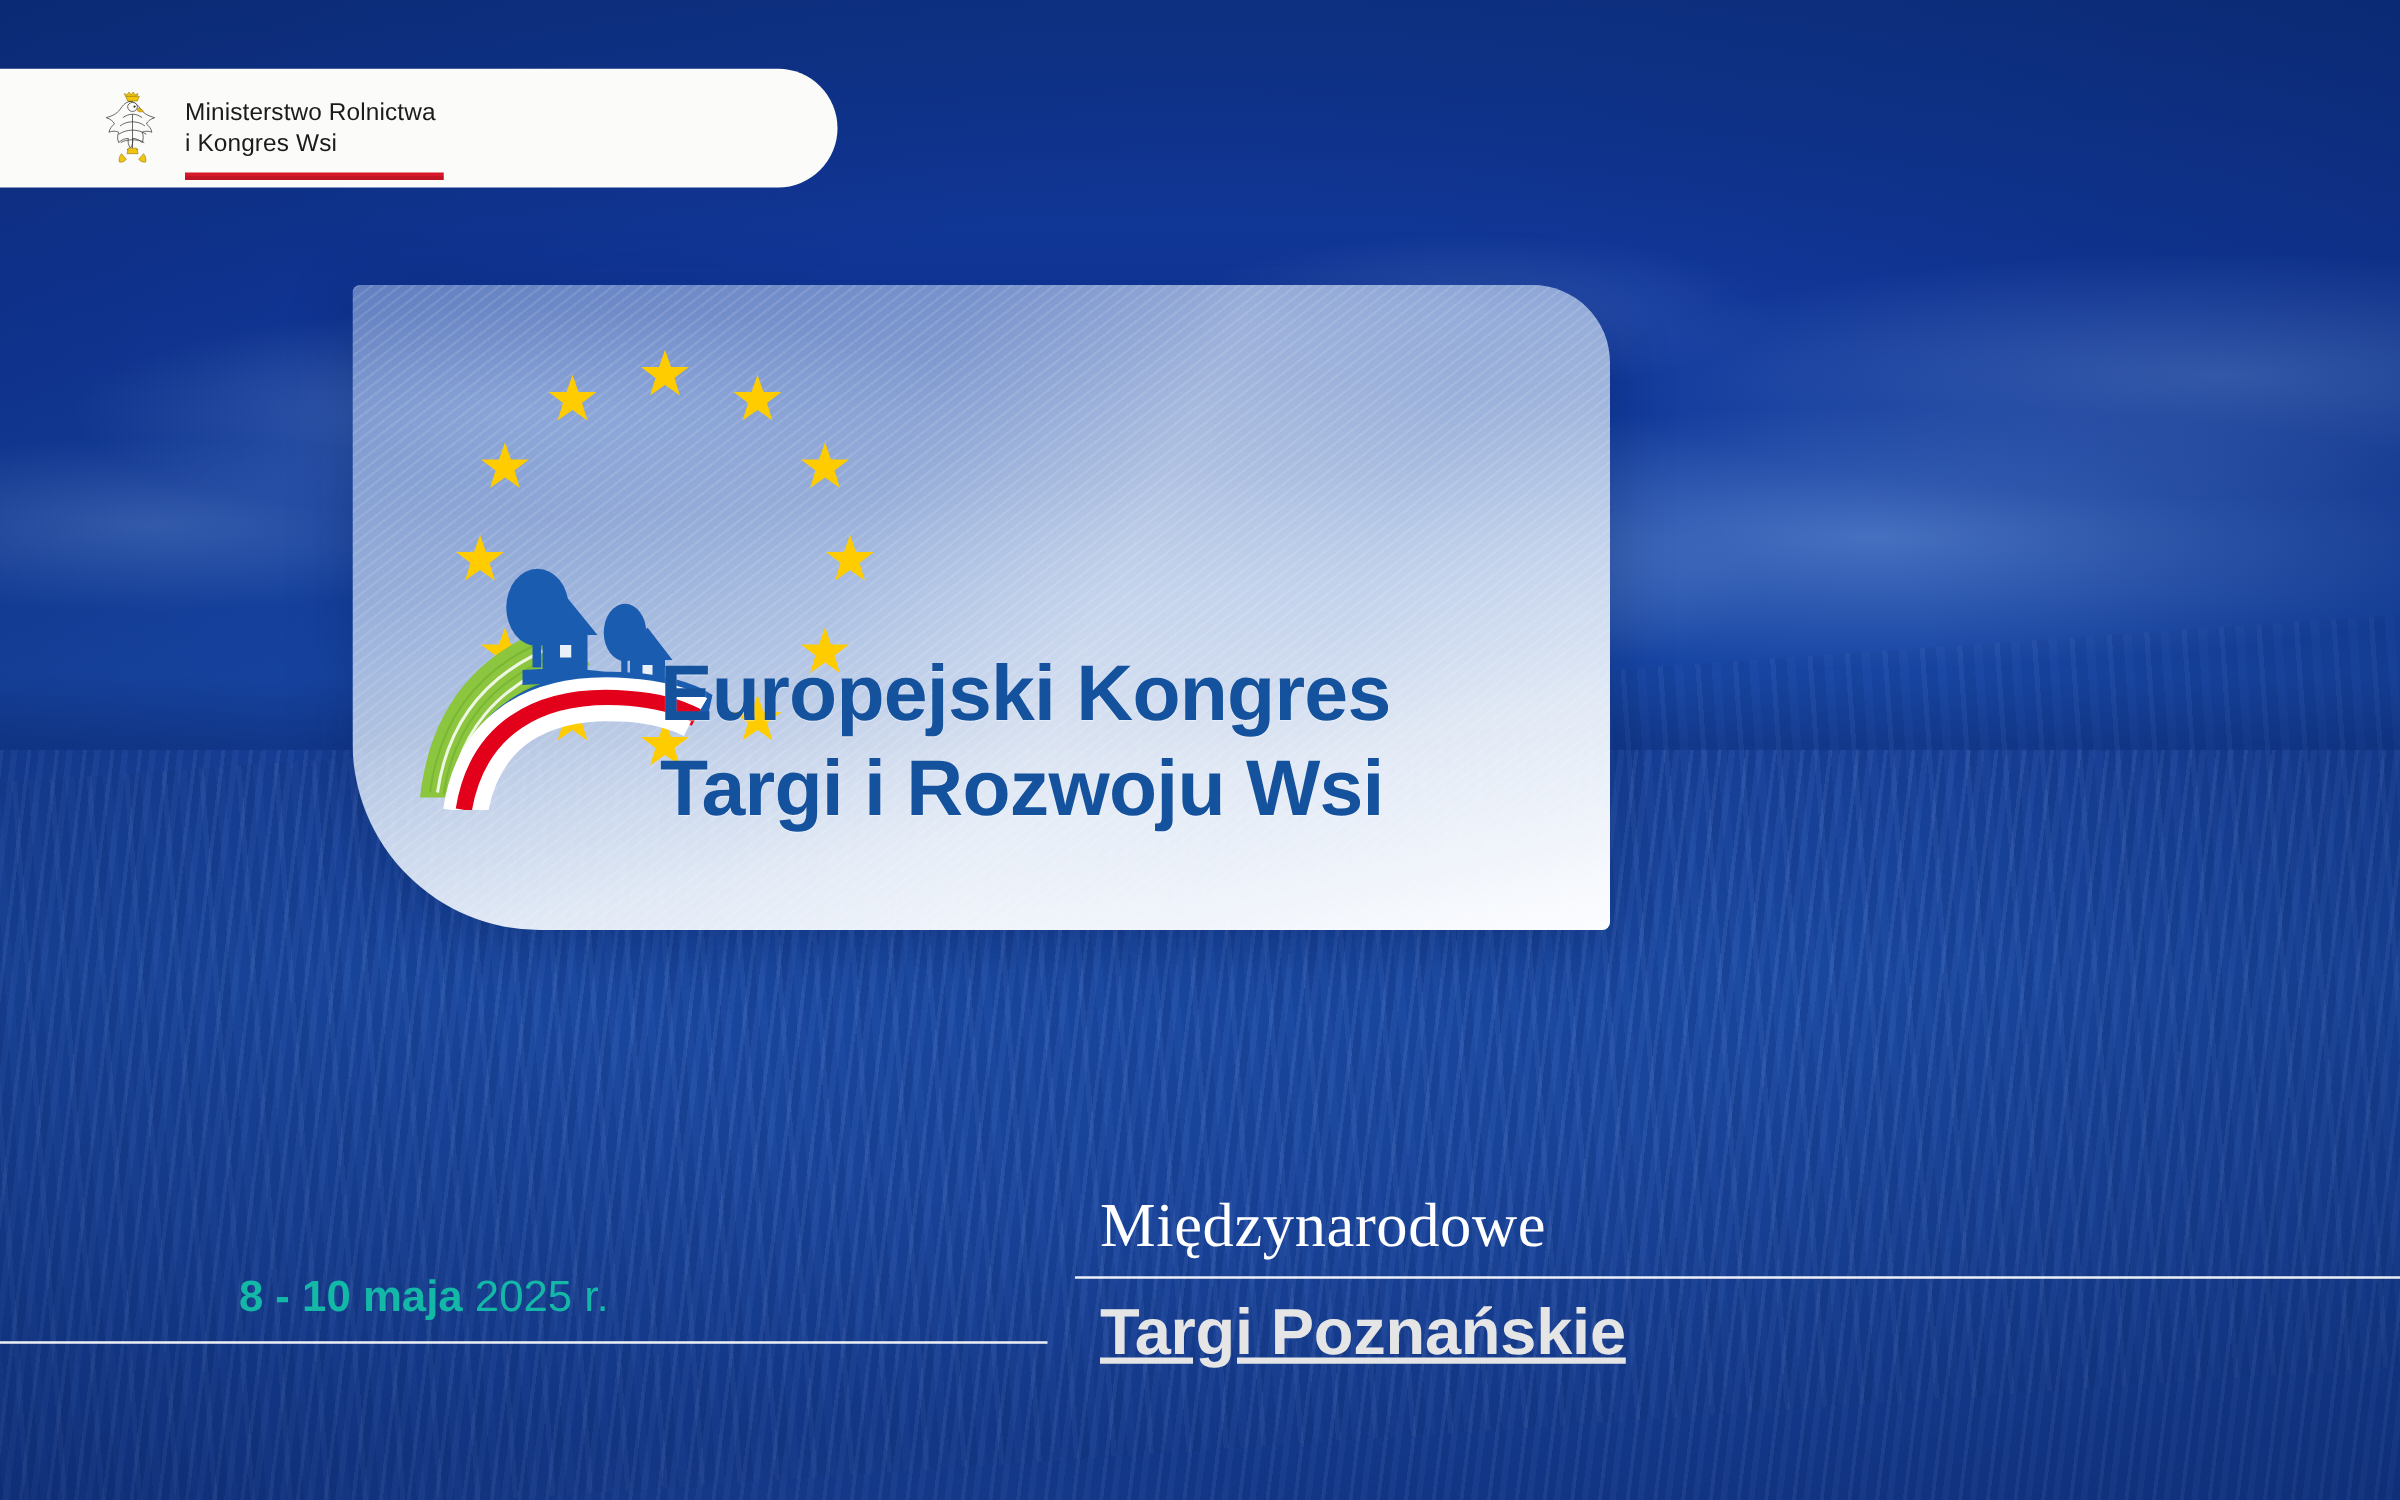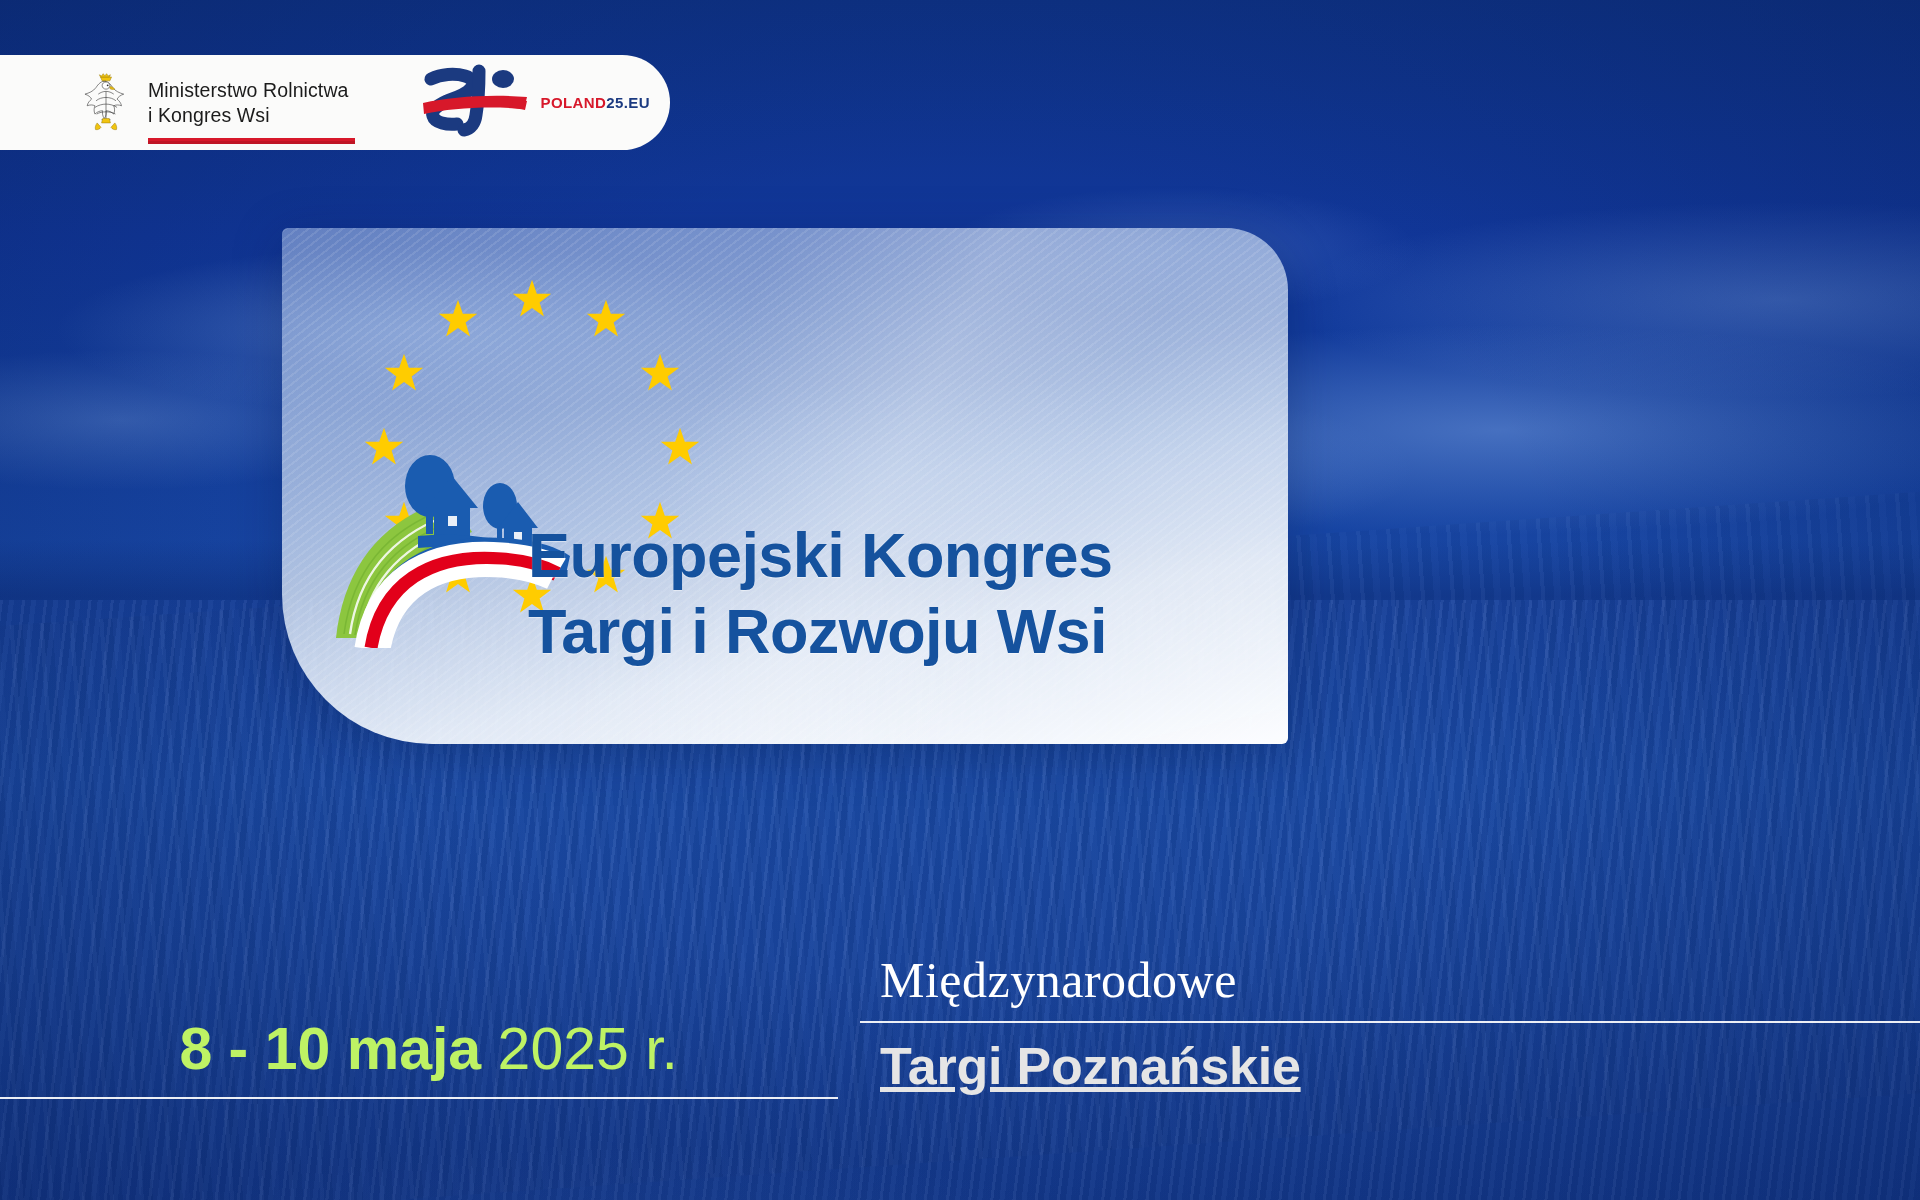--- a/index.html
+++ b/index.html
@@ -118,21 +118,21 @@
     position:absolute; left:246px; top:289px; width:740px;
     color:#15529e;
     font-weight:700; font-size:63px; line-height:1.21;
     letter-spacing:-.6px;
     text-shadow:0 1px 1px rgba(255,255,255,.5);
   }
 
   
   #dateblock { position:absolute; left:0px; top:1020px; width:840px; }
   #dateblock .dtxt {
-    text-align:right; color:#bef264; font-size:59px; line-height:1; padding-right:162px;
+    text-align:center; color:#14b8a6; font-size:35px; line-height:1; padding-right:162px;
     white-space:nowrap;
   }
   #dateblock .dtxt .b { font-weight:700; }
   #dateblock .dtxt .l { font-weight:300; }
   #dateblock .rule { margin-top:18px; height:2px; background:rgba(255,255,255,.92); width:838px; }
 
   #fairblock { position:absolute; left:860px; top:955px; width:1060px; }
   #fairblock .l1 {
     color:#ffffff; font-size:50px; font-weight:300; line-height:1;
     padding-left:20px; letter-spacing:.5px;font-family:Liberation Serif, serif;
@@ -178,32 +178,20 @@
       <path d="M44 84h12l2 8H42z" fill="#f1c40f" stroke="#9a7c0a" stroke-width=".9"></path>
     </svg>
 
     <div class="mtext">
       <div class="l1">Ministerstwo Rolnictwa</div>
       <div class="l2">i Kongres Wsi</div>
       <div class="redrule"></div>
     </div>
   </div>
 
-  <div id="eulogo">
-    <svg class="mark" viewBox="0 0 122 80">
-      <path d="M14 16c10-5 24-6 34-3 7 2 10 7 6 12-4 6-16 10-24 13-9 4-16 9-14 15 2 7 14 9 24 8" fill="none" stroke="#1b3a80" stroke-width="13" stroke-linecap="round"></path>
-      <path d="M62 8c0 16-1 32-3 44-1 8-5 14-12 15" fill="none" stroke="#1b3a80" stroke-width="13" stroke-linecap="round"></path>
-      <ellipse cx="86" cy="16" rx="11" ry="9" fill="#1b3a80"></ellipse>
-      <path d="M6 40c28-6 66-9 104-6l-3 12c-36-3-72-1-100 5z" fill="#d7182a"></path>
-      <path d="M96 36c6 0 10 1 14 2l-2 9c-5-1-9-2-13-2z" fill="#d7182a"></path>
-    </svg>
-    <div class="eutext">
-      <span class="red">POLAND</span><span class="navy">25.EU</span>
-    </div>
-  </div>
 </div>
 
 <div id="card">
   <div class="sheen"></div>
 
   <svg id="eustars" viewBox="0 0 380 380">
     <defs>
       <g id="st">
         <path d="M0,-13 L3.1,-4.1 L12.4,-4.1 L4.9,1.6 L7.7,10.6 L0,5.1 L-7.7,10.6 L-4.9,1.6 L-12.4,-4.1 L-3.1,-4.1 Z" fill="#FFCC00"></path>
       </g>

